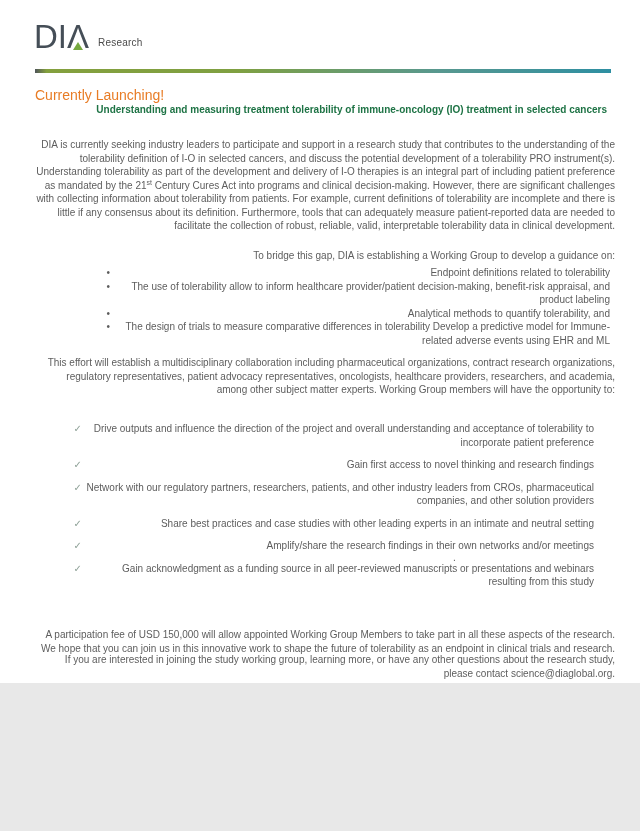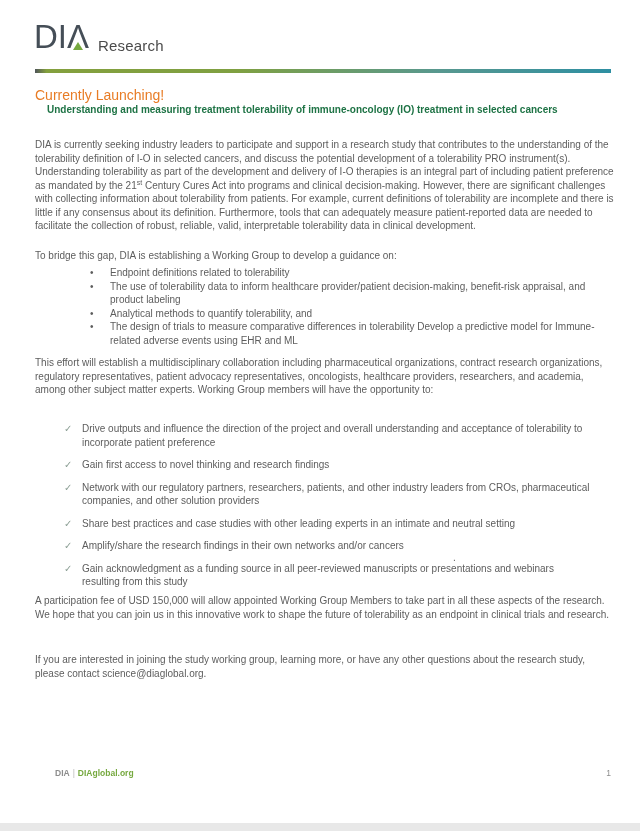--- a/index.html
+++ b/index.html
@@ -1,25 +1,26 @@
 <!DOCTYPE html>
 <html><head>
 <meta charset="utf-8">
 <style>
   * { margin: 0; padding: 0; box-sizing: border-box; }
   html, body { background: #e8e8e8; }
   .page {
     position: relative;
     width: 640px;
-    height: 823px;
+    height: 683px;
     margin: 0 auto;
     background: #ffffff;
     font-family: "Liberation Sans", sans-serif;
     color: #5d5d5d;
     overflow: hidden;
+    text-align: right;
   }
   
   .logo-block { position: absolute; left: 34px; top: 20px; height: 40px; }
   .logo-text {
     font-size: 33px;
     line-height: 33px;
     font-weight: 500;
     color: #454e57;
     letter-spacing: 0px;
     position: relative;
@@ -33,21 +34,21 @@
     transform: translateX(-50%);
     width: 0; height: 0;
     border-left: 5px solid transparent;
     border-right: 5px solid transparent;
     border-bottom: 8px solid #76a93f;
   }
   .logo-sub {
     position: absolute;
     left: 64px;
     top: 17px;
-    font-size: 15px;
+    font-size: 10px;
     color: #4b4b4b;
     letter-spacing: 0.2px;
   }
   
   .gradient-bar {
     position: absolute;
     left: 35px;
     top: 69px;
     width: 576px;
     height: 4px;
@@ -71,21 +72,21 @@
   .para {
     position: absolute;
     left: 35px;
     width: 580px;
     font-size: 10px;
     line-height: 13.5px;
   }
   .p-intro   { top: 138px; }
   .p-bridge  { top: 249px; }
   .p-collab  { top: 356px; }
-  .p-fee     { top: 594px; }
+  .p-fee     { top: 628px; }
   .p-contact { top: 653px; }
   sup { font-size: 7px; vertical-align: super; line-height: 0; }
   
   .guidance-list { position: absolute; left: 90px; top: 266px; width: 520px; }
   .guidance-item { display: flex; font-size: 10px; line-height: 13.5px; }
   .guidance-item .dot { width: 20px; flex: 0 0 20px; color: #5d5d5d; }
   .guidance-item .g-text { width: 500px; }
   
   .benefits-list { position: absolute; left: 64px; top: 422px; width: 530px; }
   .benefit-item { display: flex; font-size: 10px; line-height: 13.5px; margin-bottom: 9px; }
@@ -131,21 +132,21 @@
 
   <div class="para p-bridge">To bridge this gap, DIA is establishing a Working Group to develop a guidance on:</div>
 
   <div class="guidance-list">
     <div class="guidance-item">
       <span class="dot">•</span>
       <span class="g-text">Endpoint definitions related to tolerability</span>
     </div>
     <div class="guidance-item">
       <span class="dot">•</span>
-      <span class="g-text">The use of tolerability data to inform healthcare provider/patient decision-making, benefit-risk appraisal, and product labeling</span>
+      <span class="g-text">The use of tolerability allow to inform healthcare provider/patient decision-making, benefit-risk appraisal, and product labeling</span>
     </div>
     <div class="guidance-item">
       <span class="dot">•</span>
       <span class="g-text">Analytical methods to quantify tolerability, and</span>
     </div>
     <div class="guidance-item">
       <span class="dot">•</span>
       <span class="g-text">The design of trials to measure comparative differences in tolerability Develop a predictive model for Immune-related adverse events using EHR and ML</span>
     </div>
   </div>
@@ -164,21 +165,21 @@
     <div class="benefit-item">
       <span class="check">✓</span>
       <span class="b-text">Network with our regulatory partners, researchers, patients, and other industry leaders from CROs, pharmaceutical companies, and other solution providers</span>
     </div>
     <div class="benefit-item">
       <span class="check">✓</span>
       <span class="b-text">Share best practices and case studies with other leading experts in an intimate and neutral setting</span>
     </div>
     <div class="benefit-item">
       <span class="check">✓</span>
-      <span class="b-text">Amplify/share the research findings in their own networks and/or cancers</span>
+      <span class="b-text">Amplify/share the research findings in their own networks and/or meetings</span>
     </div>
     <div class="benefit-item">
       <span class="check">✓</span>
       <span class="b-text">Gain acknowledgment as a funding source in all peer-reviewed manuscripts or presentations and webinars resulting from this study</span>
     </div>
   </div>
   <div class="stray-period">.</div>
 
   <div class="para p-fee">A participation fee of USD 150,000 will allow appointed Working Group Members to take part in all these aspects of the research. We hope that you can join us in this innovative work to shape the future of tolerability as an endpoint in clinical trials and research.</div>
 

